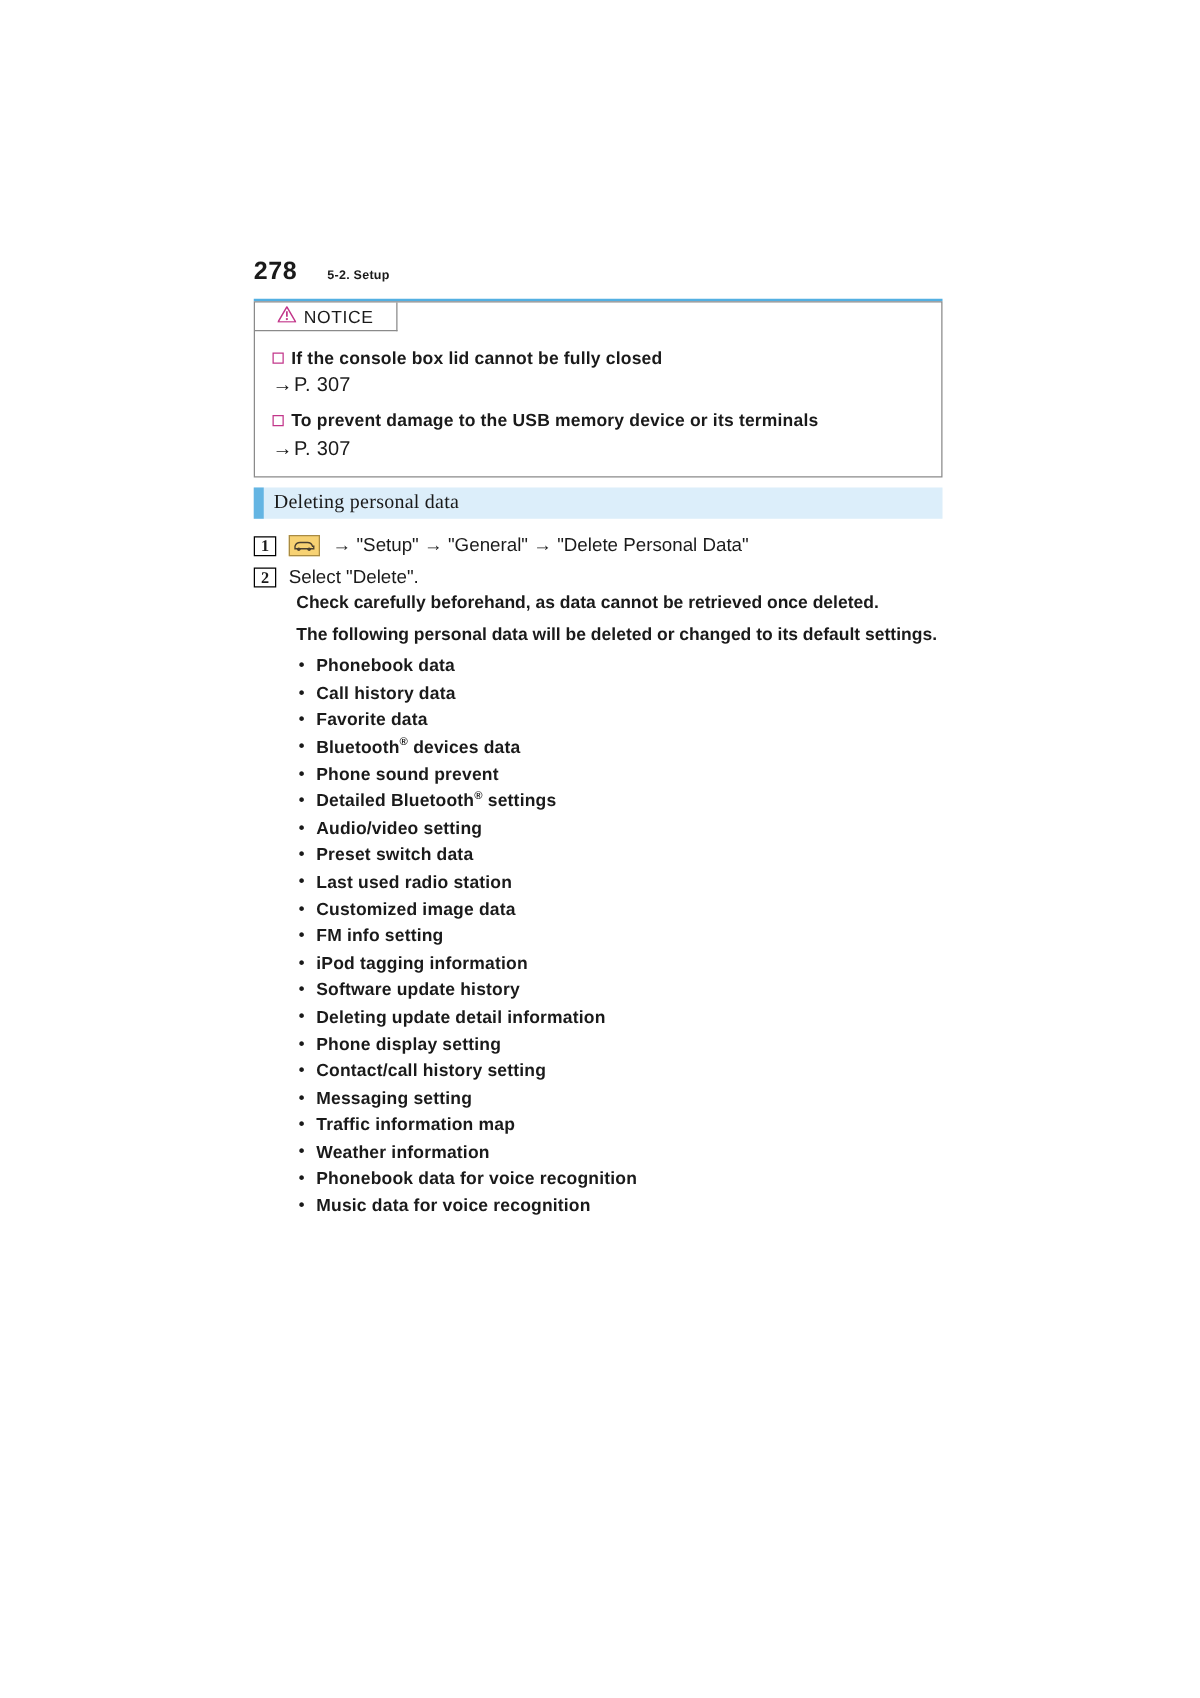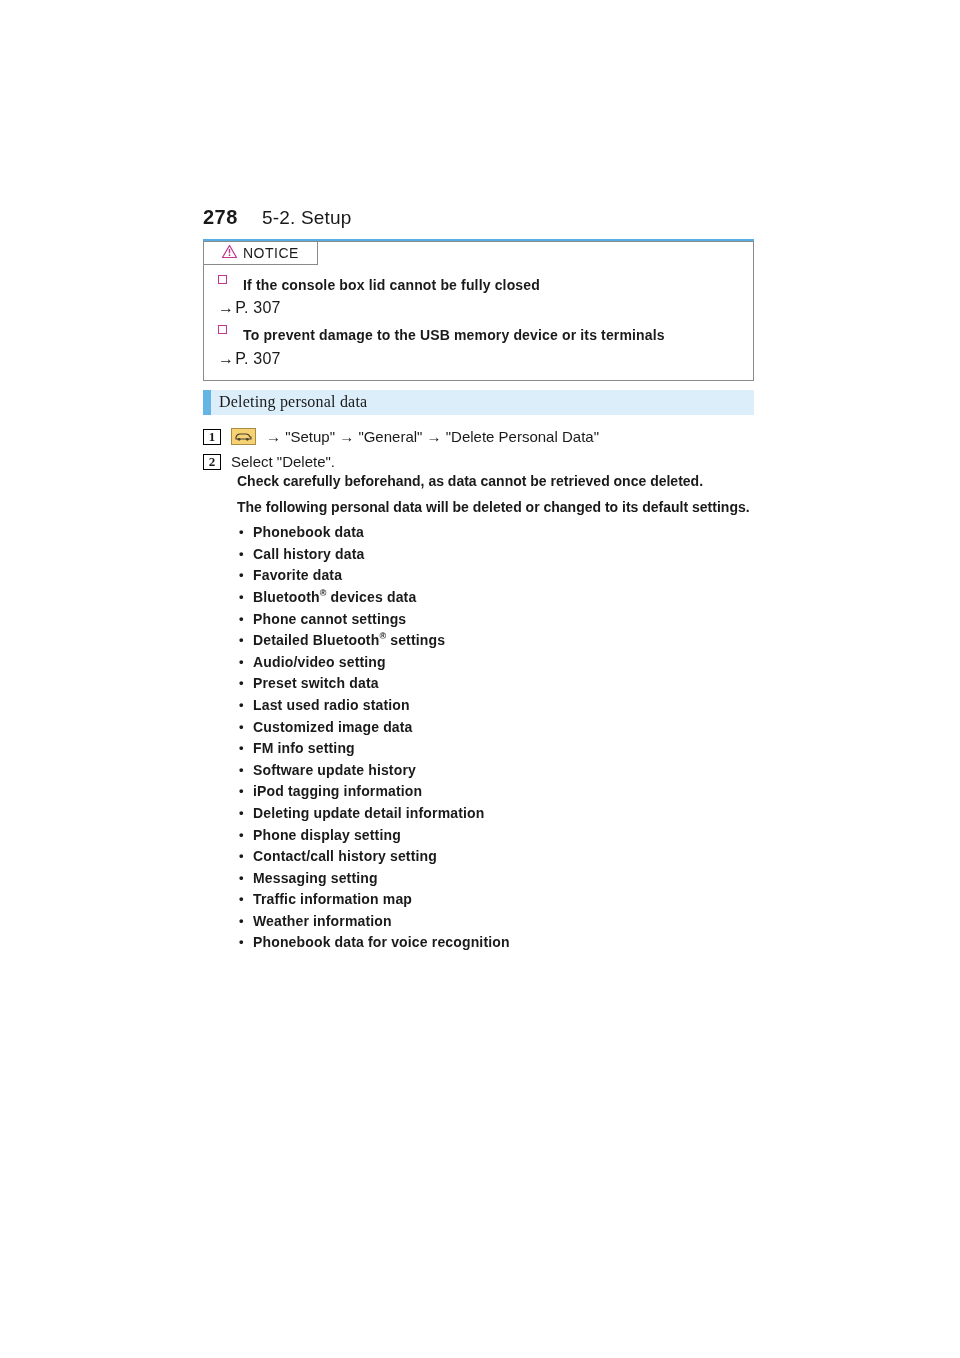--- a/index.html
+++ b/index.html
@@ -53,22 +53,22 @@
       text-align: right;
     }
 
     .page-number {
       font-size: 20px;
       font-weight: 700;
       letter-spacing: 0.5px;
     }
 
     .section-label {
-      font-size: 19px;
-      font-weight: 400;
+      font-size: 10px;
+      font-weight: 700;
       letter-spacing: 0.2px;
     }
 
     .header-rule {
       margin-top: 10px;
       height: 0;
       border-top: 2px solid var(--accent);
     }
 
     
@@ -91,21 +91,22 @@
     }
 
     .notice-body {
       padding: 10px 14px 10px 14px;
       font-size: 14px;
       line-height: 1.45;
     }
 
     .notice-heading {
       display: flex;
-      gap: 16px;
+      align-items: center;
+      gap: 6px;
       font-weight: 700;
       letter-spacing: 0.15px;
     }
 
     .sq-bullet {
       display: inline-block;
       width: 9px;
       height: 9px;
       border: 1px solid var(--magenta);
       flex: 0 0 auto;
@@ -304,33 +305,34 @@
   </div>
 
   <div class="sub">
     <p>Check carefully beforehand, as data cannot be retrieved once deleted.</p>
     <p>The following personal data will be deleted or changed to its default settings.</p>
     <ul class="bullets">
       <li>Phonebook data</li>
       <li>Call history data</li>
       <li>Favorite data</li>
       <li>Bluetooth<sup class="reg">®</sup> devices data</li>
-      <li>Phone cannot settings</li>
+      <li>Phone sound prevent</li>
       <li>Detailed Bluetooth<sup class="reg">®</sup> settings</li>
       <li>Audio/video setting</li>
       <li>Preset switch data</li>
       <li>Last used radio station</li>
       <li>Customized image data</li>
       <li>FM info setting</li>
+      <li>iPod tagging information</li>
       <li>Software update history</li>
-      <li>iPod tagging information</li>
       <li>Deleting update detail information</li>
       <li>Phone display setting</li>
       <li>Contact/call history setting</li>
       <li>Messaging setting</li>
       <li>Traffic information map</li>
       <li>Weather information</li>
       <li>Phonebook data for voice recognition</li>
+      <li>Music data for voice recognition</li>
     </ul>
   </div>
 
 
 </div>
 
 </body></html>

